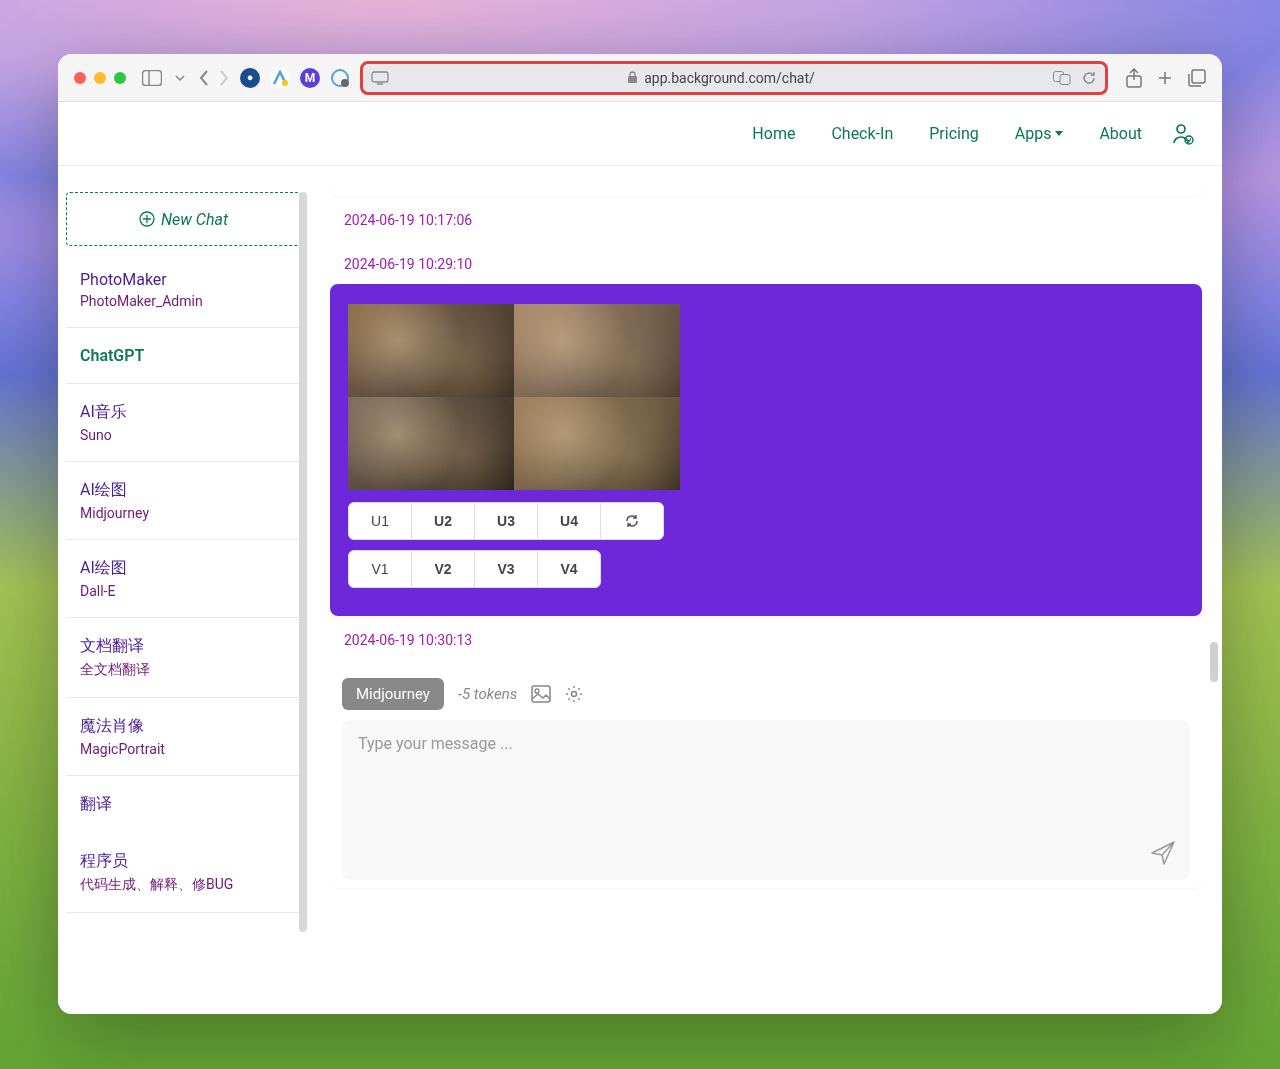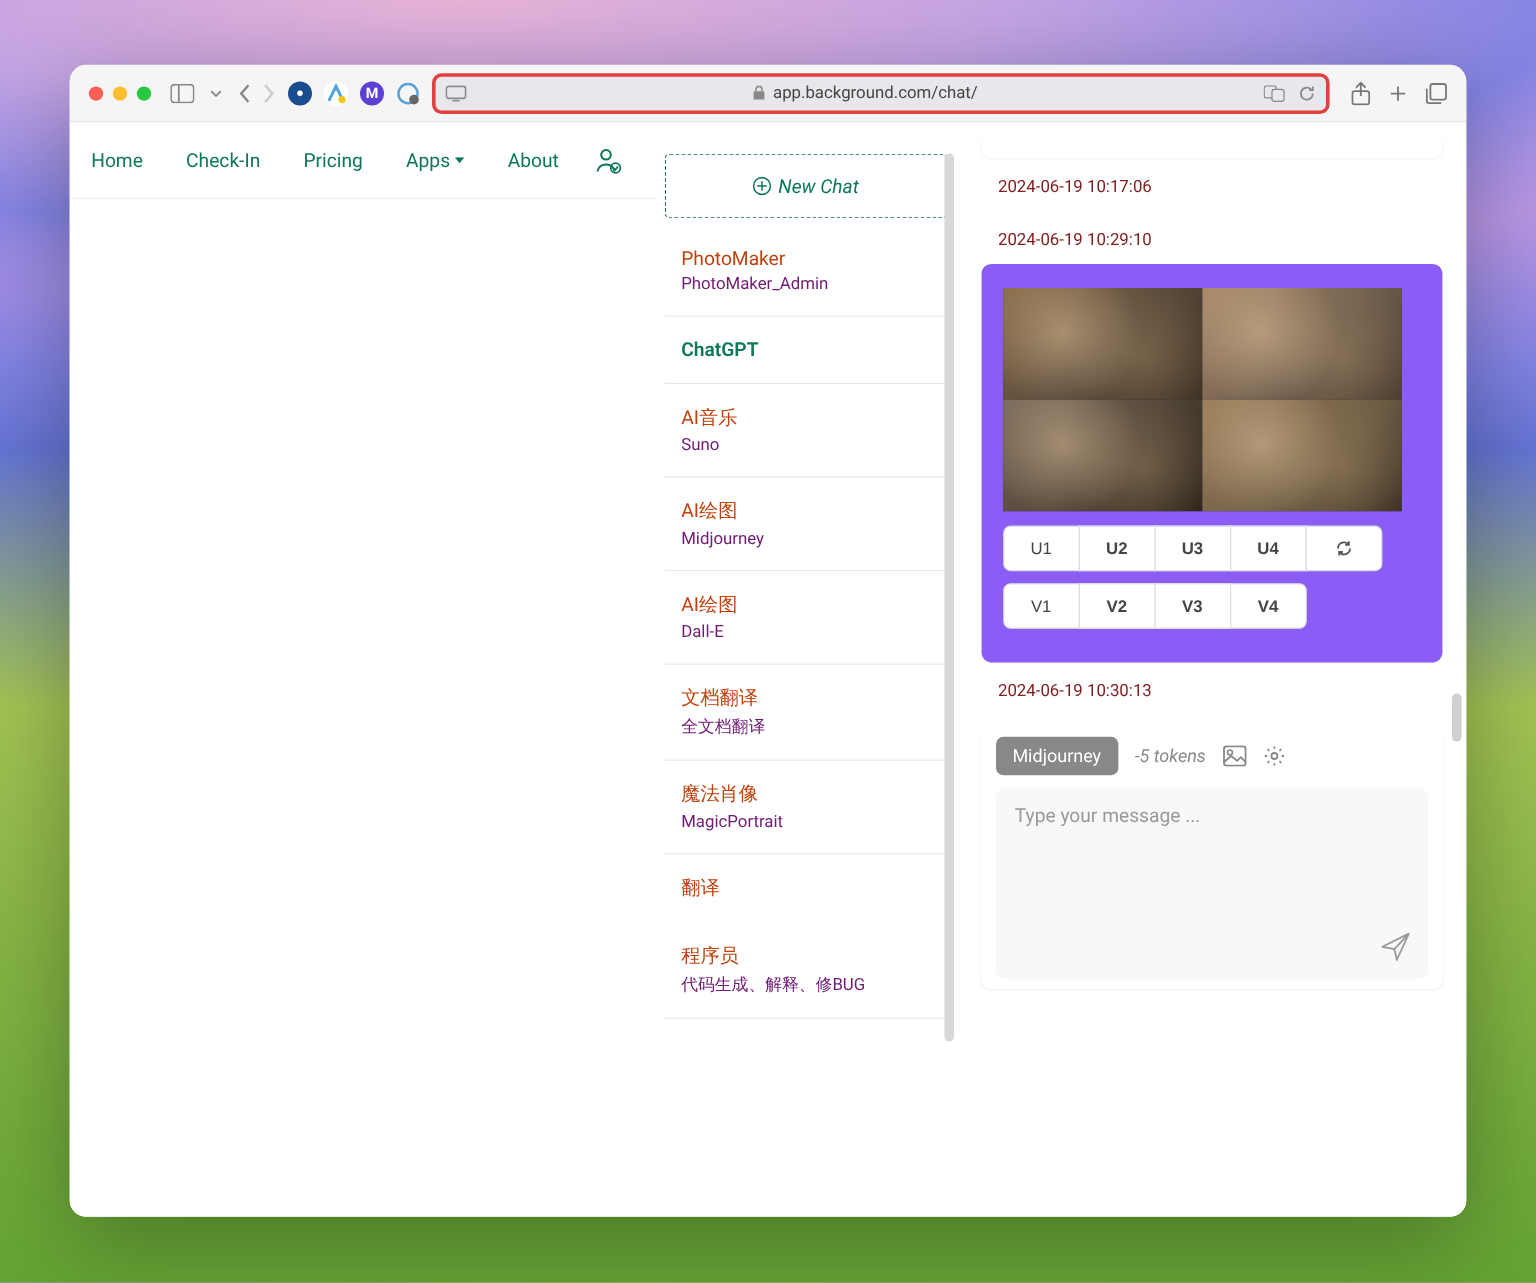--- a/index.html
+++ b/index.html
@@ -68,21 +68,21 @@
       text-align: center;
       font-size: 14px;
       color: #444;
       display: flex;
       align-items: center;
       justify-content: center;
       gap: 6px;
     }
     .addr-right-icons { display: flex; gap: 10px; align-items: center; color: #777; }
     .tb-right { display: flex; gap: 14px; margin-left: 18px; color: #666; }
-    .content-area { flex: 1; background: white; display: flex; }
+    .content-area { flex: 1; background: white; display: flex; flex-direction: column; }
     .topnav {
       height: 64px;
       display: flex;
       align-items: center;
       justify-content: flex-end;
       padding: 0 28px 0 0;
       border-bottom: 1px solid #eee;
     }
     .topnav-item {
       padding: 0 18px;
@@ -126,21 +126,21 @@
       cursor: pointer;
       gap: 6px;
       margin-bottom: 6px;
     }
     .chat-item {
       padding: 18px 14px 18px 14px;
       border-bottom: 1px solid #e8e8e8;
       cursor: pointer;
     }
     .chat-item.active .chat-title { color: #0d7757; font-weight: 600; }
-    .chat-title { font-size: 16px; color: #c2410c; }
+    .chat-title { font-size: 16px; color: #4c1d95; }
     .chat-sub { font-size: 14px; color: #701a75; margin-top: 4px; }
     .chat-main {
       flex: 1;
       display: flex;
       flex-direction: column;
       padding: 0 20px 12px 20px;
       position: relative;
       overflow: hidden;
     }
     .chat-scroll-track {
@@ -154,31 +154,31 @@
       border-radius: 4px;
     }
     .msg-bubble-clip {
       background: #fff;
       border-radius: 8px;
       box-shadow: 0 1px 2px rgba(0,0,0,0.04);
       margin-top: 6px;
       height: 24px;
       overflow: hidden;
     }
-    .timestamp { color: #7f1d1d; font-size: 14px; margin: 16px 0 12px 14px; }
+    .timestamp { color: #a21caf; font-size: 14px; margin: 16px 0 12px 14px; }
     .user-msg {
       background: #d1e7dd;
       border-radius: 8px;
       padding: 16px 18px;
       font-size: 16px;
       color: #222;
       line-height: 1.5;
     }
     .ai-msg {
-      background: #8b5cf6;
+      background: #6d28d9;
       border-radius: 8px;
       box-shadow: 0 1px 2px rgba(0,0,0,0.04);
       padding: 20px 18px 18px 18px;
     }
     .img-grid {
       width: 332px;
       height: 186px;
       display: grid;
       grid-template-columns: 1fr 1fr;
       grid-template-rows: 1fr 1fr;

